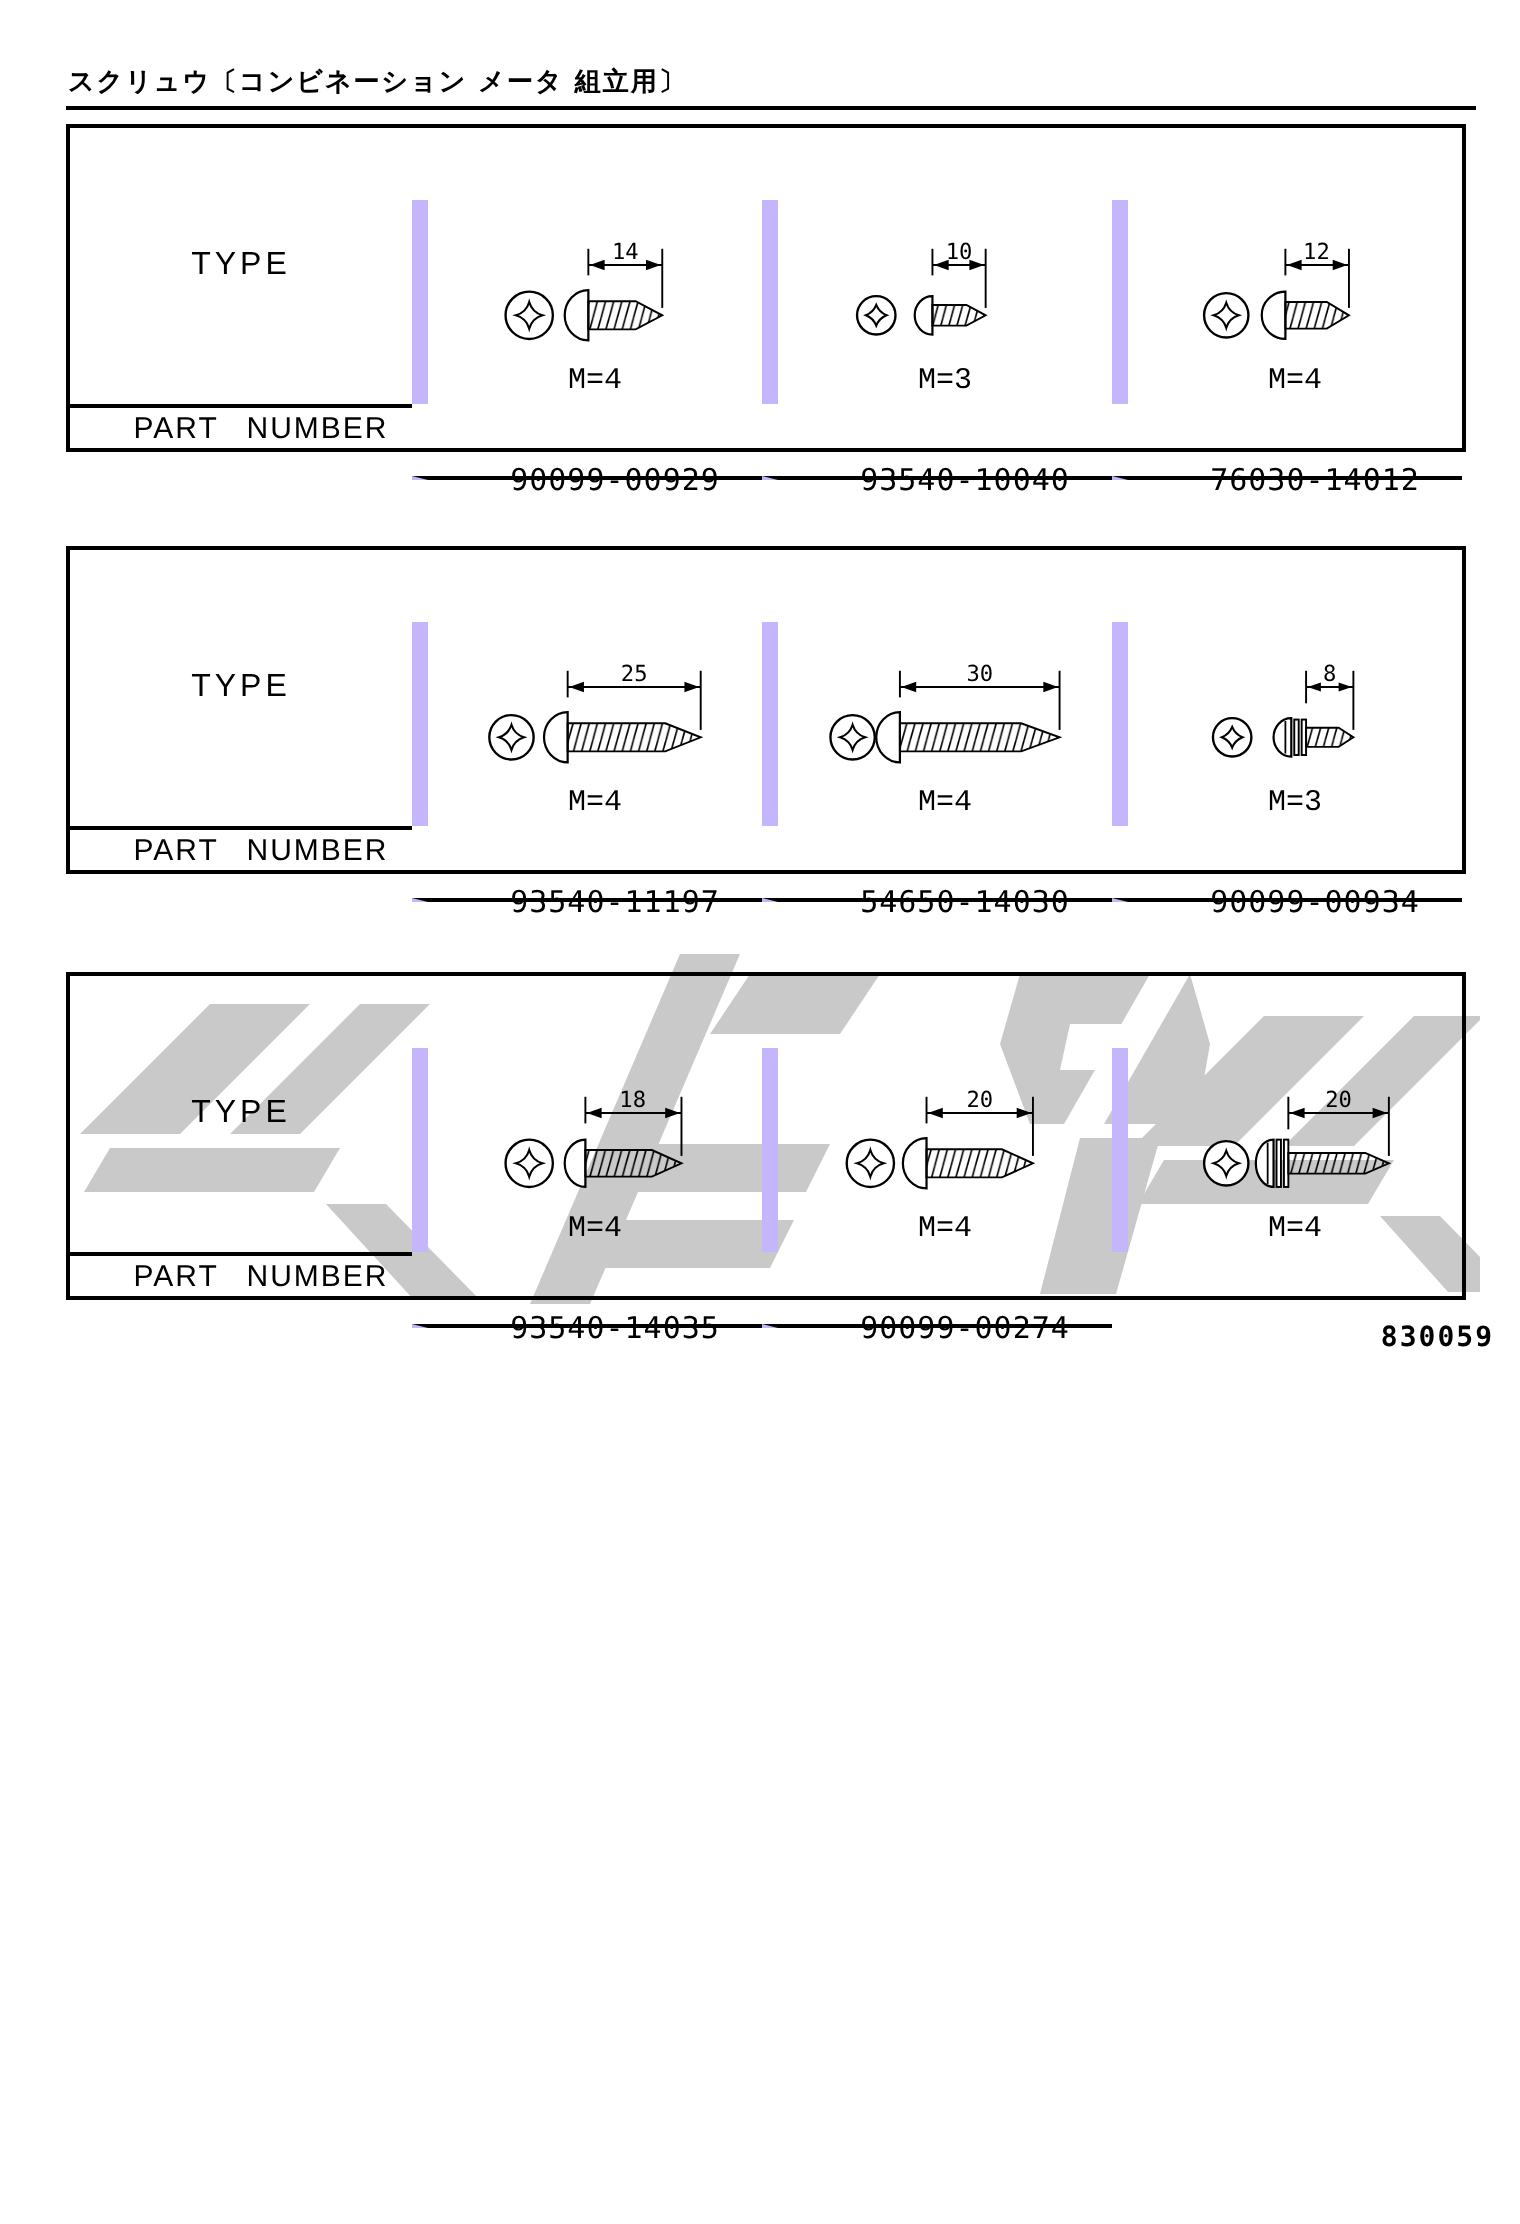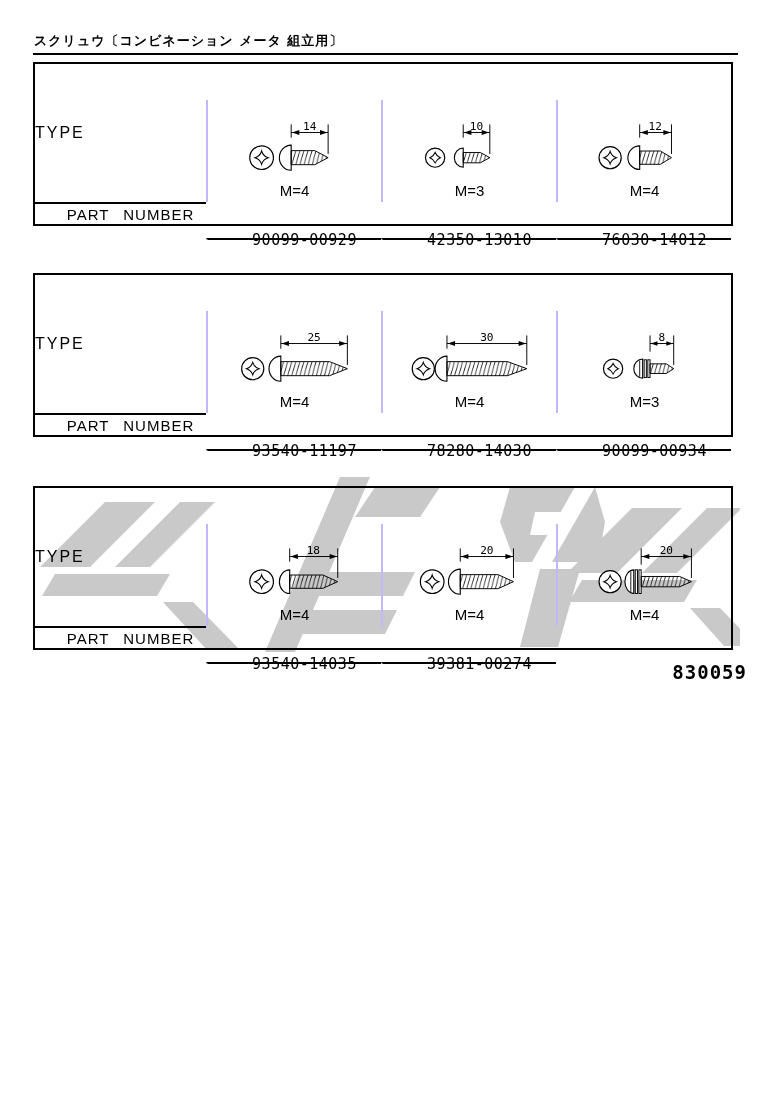--- a/index.html
+++ b/index.html
@@ -7,34 +7,34 @@
        font-family:"Liberation Sans",sans-serif;color:#000;}
   .page-title{position:absolute;left:34px;top:32px;font-size:13px;font-weight:600;
        font-family:"DejaVu Sans",sans-serif;letter-spacing:1px;white-space:nowrap;}
   .title-rule{position:absolute;left:33px;top:53px;width:705px;height:2px;background:#000;}
   .watermark{position:absolute;left:30px;top:472px;width:710px;height:186px;z-index:0;}
   .ptable{position:absolute;left:33px;width:700px;height:164px;border:2px solid #000;
        box-sizing:border-box;display:grid;grid-template-columns:171px 175px 175px 175px;
        grid-template-rows:138px 22px;z-index:1;background:transparent;}
   .t1{top:62px;} .t2{top:273px;} .t3{top:486px;}
   .cell{position:relative;box-sizing:border-box;}
-  .bl{border-left:2px solid #c4b5fd;margin-top:36px;}
+  .bl{border-left:8px solid #c4b5fd;margin-top:36px;}
   .bt{border-top:2px solid #000;padding-left:20px;}
-  .type-label{display:flex;align-items:center;justify-content:flex-start;
+  .type-label{display:flex;align-items:center;justify-content:center;
        font-size:16px;letter-spacing:2px;}
   .part-label{display:flex;align-items:center;justify-content:center;
        font-size:15px;letter-spacing:1px;word-spacing:0.6em;}
   .part-cell{display:flex;align-items:center;justify-content:center;
        font-family:"DejaVu Sans Mono",monospace;font-size:15px;letter-spacing:0.5px;}
   svg.screw{display:block;width:100%;height:100%;}
   .mlabel{position:absolute;left:0;right:0;bottom:3px;text-align:center;
-       font-family:Liberation Sans, sans-serif;font-size:15px;}
+       font-family:Liberation Mono, monospace;font-size:15px;}
   .dim{font-family:"DejaVu Sans Mono",monospace;font-size:15px;fill:#000;}
   .doc-number{position:absolute;right:13px;top:661px;font-family:"DejaVu Sans Mono",monospace;
-       font-size:19px;font-weight:600;letter-spacing:1px;}
+       font-size:14px;font-weight:600;letter-spacing:1px;}
 </style>
 </head>
 <body>
 
 <svg width="0" height="0" style="position:absolute" aria-hidden="true">
   <defs>
     <pattern id="hatch" patternUnits="userSpaceOnUse" width="5.5" height="40">
       <path d="M2.5 0 L-8.5 40 M8 0 L-3 40 M13.5 0 L2.5 40" stroke="#000" stroke-width="1.1" fill="none"></path>
     </pattern>
   </defs>
@@ -122,21 +122,21 @@
       <path d="M80 62 A16 16 0 0 0 80 94 Z" fill="#fff" stroke="#000" stroke-width="1.5"></path>
       <path d="M80 69 L108 69 L123 78 L108 87 L80 87 Z" fill="url(#hatch)" stroke="#000" stroke-width="1.3"></path>
     </svg>
     <div class="mlabel">M=4</div>
   </div>
 
   <div class="cell part-label bt">
     <span>PART NUMBER</span>
   </div>
   <div class="cell part-cell bl bt">90099-00929</div>
-  <div class="cell part-cell bl bt">42350-13010</div>
+  <div class="cell part-cell bl bt">93540-10040</div>
   <div class="cell part-cell bl bt">76030-14012</div>
 </div>
 
 <div class="ptable t2">
   <div class="cell type-label">
     <span>TYPE</span>
   </div>
 
   <div class="cell bl">
     <svg class="screw" viewBox="0 0 173 138">
@@ -186,21 +186,21 @@
       <rect x="91" y="66" width="3" height="24" fill="#fff" stroke="#000" stroke-width="1.3"></rect>
       <path d="M94 71.5 L116 71.5 L126 78 L116 84.5 L94 84.5 Z" fill="url(#hatch)" stroke="#000" stroke-width="1.3"></path>
     </svg>
     <div class="mlabel">M=3</div>
   </div>
 
   <div class="cell part-label bt">
     <span>PART NUMBER</span>
   </div>
   <div class="cell part-cell bl bt">93540-11197</div>
-  <div class="cell part-cell bl bt">78280-14030</div>
+  <div class="cell part-cell bl bt">54650-14030</div>
   <div class="cell part-cell bl bt">90099-00934</div>
 </div>
 
 <div class="ptable t3">
   <div class="cell type-label">
     <span>TYPE</span>
   </div>
 
   <div class="cell bl">
     <svg class="screw" viewBox="0 0 173 138">
@@ -250,16 +250,16 @@
       <rect x="79" y="62" width="3" height="32" fill="#fff" stroke="#000" stroke-width="1.3"></rect>
       <path d="M82 71 L134 71 L150 78 L134 85 L82 85 Z" fill="url(#hatch)" stroke="#000" stroke-width="1.3"></path>
     </svg>
     <div class="mlabel">M=4</div>
   </div>
 
   <div class="cell part-label bt">
     <span>PART NUMBER</span>
   </div>
   <div class="cell part-cell bl bt">93540-14035</div>
-  <div class="cell part-cell bl bt">39381-00274</div>
+  <div class="cell part-cell bl bt">90099-00274</div>
 </div>
 
 <div class="doc-number">830059</div>
 
 </body></html>

